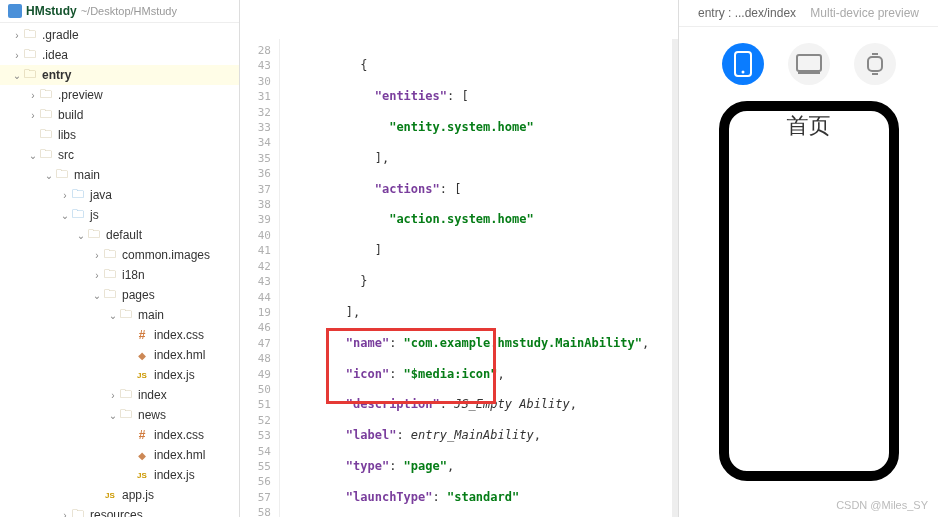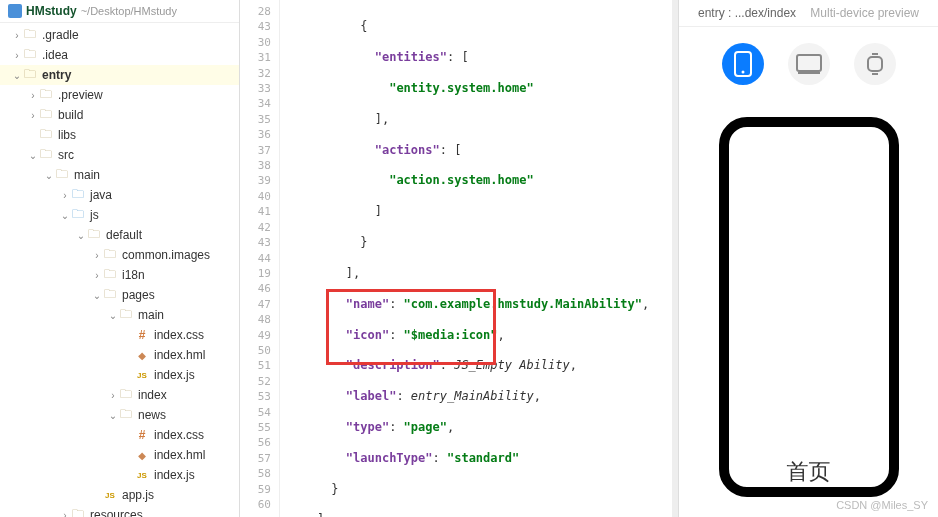--- a/index.html
+++ b/index.html
@@ -1,19 +1,19 @@
 <!DOCTYPE html>
 <html><head>
   <meta charset="utf-8">
   <style>
     * { box-sizing: border-box; margin: 0; padding: 0; }
     body { font-family: -apple-system, "Helvetica Neue", Arial, sans-serif; font-size: 12px; color: #333; background: #fff; display: flex; height: 517px; width: 938px; overflow: hidden; }
     
     .panel-left { width: 240px; background: #fff; border-right: 1px solid #ddd; display: flex; flex-direction: column; }
-    .panel-center { flex: 1; display: flex; flex-direction: column; position: relative; }
+    .panel-center { flex: 1; display: flex; flex-direction: column; position: relative; margin-top: 39px; }
     .panel-right { width: 260px; background: #fff; border-left: 1px solid #ddd; display: flex; flex-direction: column; }
     
     
     .left-header { display: flex; align-items: center; padding: 4px 8px; border-bottom: 1px solid #eee; gap: 4px; }
     .left-header .proj-icon { width: 14px; height: 14px; background: #4a90d9; border-radius: 2px; }
     .left-header .proj-name { font-weight: 600; color: #14532d; }
     .left-header .proj-path { color: #999; font-size: 11px; }
     
     
     .tree { flex: 1; overflow-y: auto; padding: 2px 0; font-size: 12px; }
@@ -45,21 +45,21 @@
     
     .top-icons { position: absolute; top: 2px; right: 2px; display: flex; gap: 6px; padding: 2px 6px; }
     .top-icons span { width: 16px; height: 16px; color: #888; cursor: pointer; }
     
     
     .right-header { display: flex; align-items: center; justify-content: space-between; padding: 6px 19px; border-bottom: 1px solid #eee; font-size: 12px; color: #666; gap: 12px; }
     .device-bar { display: flex; justify-content: center; gap: 24px; padding: 16px 0; }
     .device-btn { width: 42px; height: 42px; border-radius: 50%; display: flex; align-items: center; justify-content: center; cursor: pointer; color: #888; background: #f3f3f3; }
     .device-btn.active { background: #0a7cff; color: #fff; }
     .device-label { text-align: center; font-size: 11px; color: #666; padding: 4px 0 12px; }
-    .phone-frame { margin: 16px auto; width: 180px; height: 380px; border: 10px solid #000; border-radius: 28px; background: #fff; display: flex; align-items: flex-end; justify-content: center; position: relative; }
+    .phone-frame { margin: 0 auto; width: 180px; height: 380px; border: 10px solid #000; border-radius: 28px; background: #fff; display: flex; align-items: flex-start; justify-content: center; position: relative; }
     .phone-content { font-size: 22px; color: #333; }
     .watermark { position: absolute; bottom: 6px; right: 10px; font-size: 11px; color: #bbb; }
     
     .scrollbar-stub { width: 6px; background: #eee; }
   </style>
 </head>
 <body>
 
 <div class="panel-left">
   <div class="left-header">

